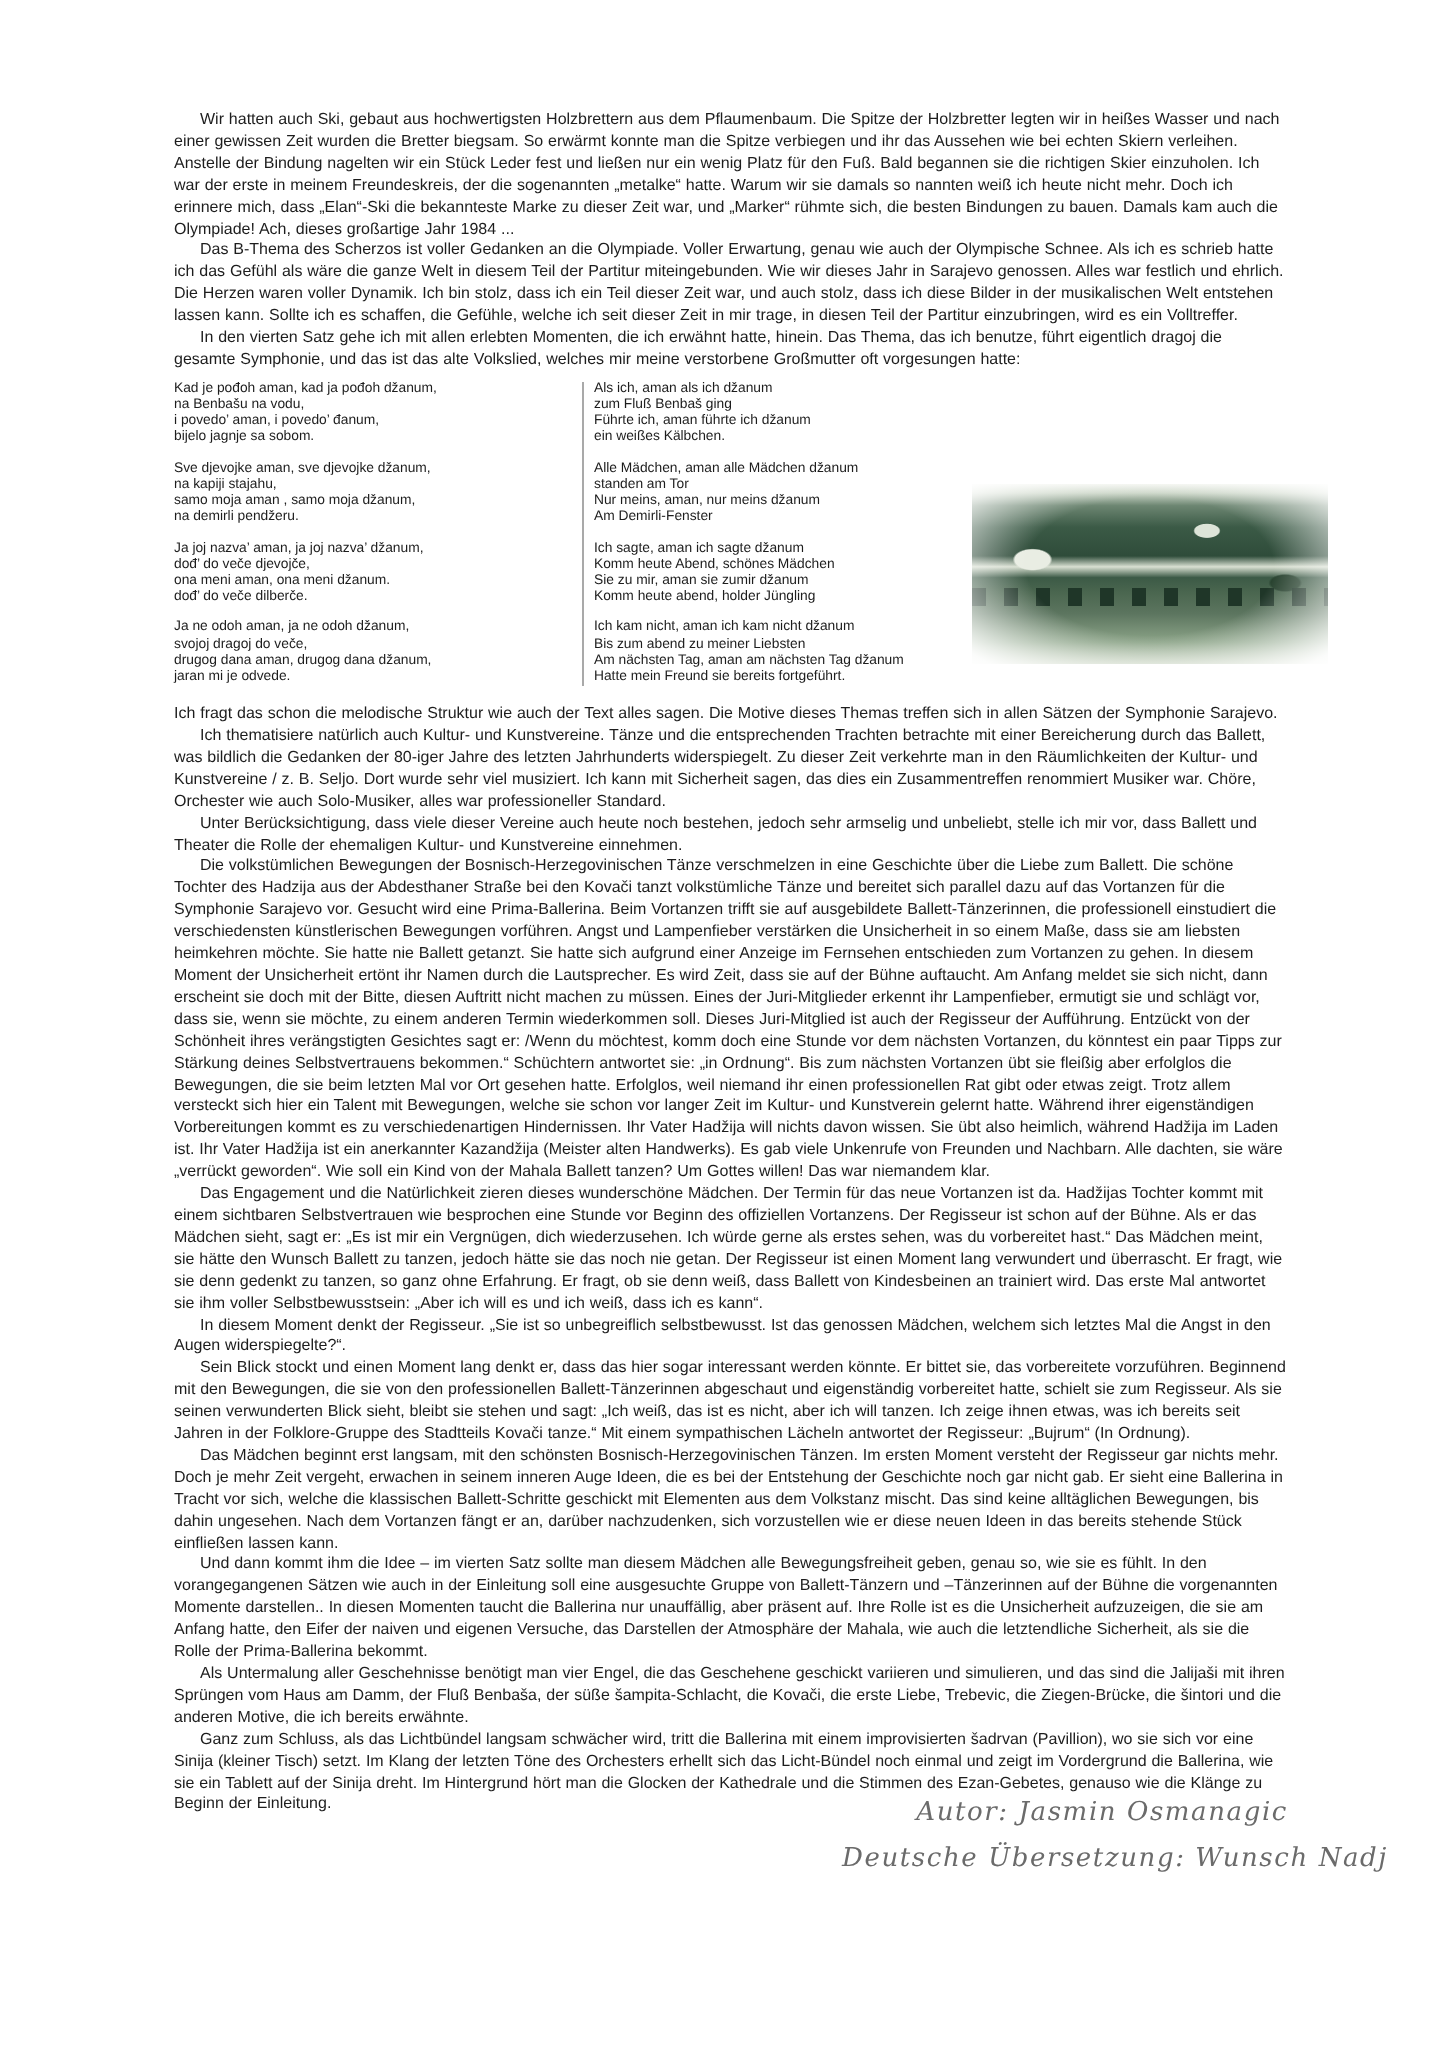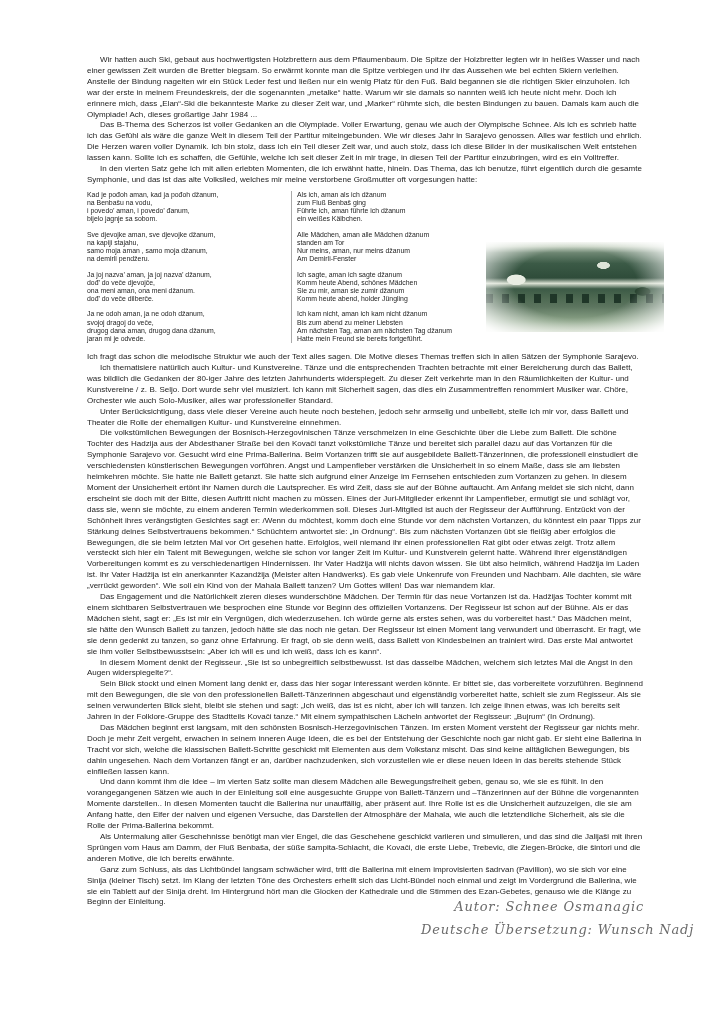--- a/index.html
+++ b/index.html
@@ -86,21 +86,21 @@
   .sig-author { margin-right:50px; }
 </style>
 </head>
 <body>
 
 <div class="page">
 
   <div class="content">
     <p class="body ind">Wir hatten auch Ski, gebaut aus hochwertigsten Holzbrettern aus dem Pflaumenbaum. Die Spitze der Holzbretter legten wir in heißes Wasser und nach einer gewissen Zeit wurden die Bretter biegsam. So erwärmt konnte man die Spitze  verbiegen und ihr das Aussehen wie bei echten Skiern verleihen. Anstelle der Bindung nagelten wir ein Stück Leder fest und ließen nur ein wenig Platz für den Fuß. Bald begannen sie die richtigen Skier einzuholen. Ich war der erste in meinem Freundeskreis, der die sogenannten „metalke“ hatte. Warum wir sie damals so nannten weiß ich heute nicht mehr. Doch ich erinnere mich, dass „Elan“-Ski die bekannteste Marke zu dieser Zeit war, und „Marker“ rühmte sich, die besten Bindungen zu bauen. Damals kam auch die Olympiade! Ach, dieses großartige Jahr 1984 ...</p>
     <p class="body ind">Das B-Thema des Scherzos ist voller Gedanken an die Olympiade. Voller Erwartung, genau wie auch der Olympische Schnee. Als ich es schrieb hatte ich das Gefühl als wäre die ganze Welt in diesem Teil der Partitur miteingebunden. Wie wir dieses Jahr in Sarajevo genossen. Alles war festlich und ehrlich. Die Herzen waren voller Dynamik. Ich bin stolz, dass ich ein Teil dieser Zeit war, und auch stolz, dass ich diese Bilder in der musikalischen Welt entstehen lassen kann. Sollte ich es schaffen, die Gefühle, welche ich seit dieser Zeit in mir trage, in diesen Teil der Partitur einzubringen, wird es ein Volltreffer.</p>
-    <p class="body ind">In den vierten Satz gehe ich mit allen erlebten Momenten, die ich erwähnt hatte, hinein. Das Thema, das ich benutze, führt eigentlich durch die gesamte Symphonie, und das ist das alte Volkslied, welches mir meine verstorbene Großmutter oft vorgesungen hatte:</p>
+    <p class="body ind">In den vierten Satz gehe ich mit allen erlebten Momenten, die ich erwähnt hatte, hinein. Das Thema, das ich benutze, führt eigentlich dragoj die gesamte Symphonie, und das ist das alte Volkslied, welches mir meine verstorbene Großmutter oft vorgesungen hatte:</p>
 
     <div class="song">
       <div class="song-col bosnian">
         <div class="stanza">Kad je pođoh aman, kad ja pođoh džanum,
 na Benbašu na vodu,
 i povedo’ aman, i povedo’ đanum,
 bijelo jagnje sa sobom.</div>
         <div class="stanza">Sve djevojke aman, sve djevojke džanum,
 na kapiji stajahu,
 samo moja aman , samo moja džanum,
@@ -132,31 +132,31 @@
 Am nächsten Tag, aman am nächsten Tag džanum
 Hatte mein Freund sie bereits fortgeführt.</div>
       </div>
     </div>
 
     <p class="body">Ich fragt das schon die melodische Struktur wie auch der Text alles sagen. Die Motive dieses Themas treffen sich in allen Sätzen der Symphonie Sarajevo.</p>
     <p class="body ind">Ich thematisiere natürlich auch Kultur- und Kunstvereine. Tänze und die entsprechenden Trachten betrachte mit einer Bereicherung durch das Ballett, was bildlich die Gedanken der 80-iger Jahre des letzten Jahrhunderts widerspiegelt. Zu dieser Zeit verkehrte man in den Räumlichkeiten der Kultur- und Kunstvereine / z. B. Seljo. Dort wurde sehr viel musiziert. Ich kann mit Sicherheit sagen, das dies ein Zusammentreffen renommiert Musiker war. Chöre, Orchester wie auch Solo-Musiker, alles war professioneller Standard.</p>
     <p class="body ind">Unter Berücksichtigung, dass viele dieser Vereine auch heute noch bestehen, jedoch sehr armselig und unbeliebt, stelle ich mir vor, dass Ballett und Theater die Rolle der ehemaligen Kultur- und Kunstvereine einnehmen.</p>
     <p class="body ind">Die volkstümlichen Bewegungen der Bosnisch-Herzegovinischen Tänze verschmelzen in eine Geschichte über die Liebe zum Ballett. Die schöne Tochter des Hadzija aus der Abdesthaner Straße bei den Kovači tanzt volkstümliche Tänze und bereitet sich parallel dazu auf das Vortanzen für die Symphonie Sarajevo vor. Gesucht wird eine Prima-Ballerina. Beim Vortanzen trifft sie auf ausgebildete Ballett-Tänzerinnen, die professionell einstudiert die verschiedensten künstlerischen Bewegungen vorführen. Angst und Lampenfieber verstärken die Unsicherheit in so einem Maße, dass sie am liebsten heimkehren möchte. Sie hatte nie Ballett getanzt. Sie hatte sich aufgrund einer Anzeige im Fernsehen entschieden zum Vortanzen zu gehen. In diesem Moment der Unsicherheit ertönt ihr Namen durch die Lautsprecher. Es wird Zeit, dass sie auf der Bühne auftaucht. Am Anfang meldet sie sich nicht, dann erscheint sie doch mit der Bitte, diesen Auftritt nicht machen zu müssen. Eines der Juri-Mitglieder erkennt ihr Lampenfieber, ermutigt sie und schlägt vor, dass sie, wenn sie möchte, zu einem anderen Termin wiederkommen soll. Dieses Juri-Mitglied ist auch der Regisseur der Aufführung. Entzückt von der Schönheit ihres verängstigten Gesichtes sagt er: /Wenn du möchtest, komm doch eine Stunde vor dem nächsten Vortanzen, du könntest ein paar Tipps zur Stärkung deines Selbstvertrauens bekommen.“ Schüchtern antwortet sie: „in Ordnung“. Bis zum nächsten Vortanzen übt sie fleißig aber erfolglos die Bewegungen, die sie beim letzten Mal vor Ort gesehen hatte. Erfolglos, weil niemand ihr einen professionellen Rat gibt oder etwas zeigt. Trotz allem versteckt sich hier ein Talent mit Bewegungen, welche sie schon vor langer Zeit im Kultur- und Kunstverein gelernt hatte. Während ihrer eigenständigen Vorbereitungen kommt es zu verschiedenartigen Hindernissen. Ihr Vater Hadžija will nichts davon wissen. Sie übt also heimlich, während Hadžija im Laden ist. Ihr Vater Hadžija ist ein anerkannter Kazandžija (Meister alten Handwerks). Es gab viele Unkenrufe von Freunden und Nachbarn. Alle dachten, sie wäre „verrückt geworden“. Wie soll ein Kind von der Mahala Ballett tanzen? Um Gottes willen! Das war niemandem klar.</p>
     <p class="body ind">Das Engagement und die Natürlichkeit zieren dieses wunderschöne Mädchen.  Der Termin für das neue Vortanzen ist da. Hadžijas Tochter kommt mit einem sichtbaren Selbstvertrauen wie besprochen eine Stunde vor Beginn des offiziellen Vortanzens. Der Regisseur ist schon auf der Bühne. Als er das Mädchen sieht, sagt er: „Es ist mir ein Vergnügen, dich wiederzusehen. Ich würde gerne als erstes sehen, was du vorbereitet hast.“ Das Mädchen meint, sie hätte den Wunsch Ballett zu tanzen, jedoch hätte sie das noch nie getan. Der Regisseur ist einen Moment lang verwundert und überrascht. Er fragt, wie sie denn gedenkt zu tanzen, so ganz ohne Erfahrung. Er fragt, ob sie denn weiß, dass Ballett von Kindesbeinen an trainiert wird. Das erste Mal antwortet sie ihm voller Selbstbewusstsein: „Aber ich will es und ich weiß, dass ich es kann“.</p>
-    <p class="body ind">In diesem Moment denkt der Regisseur. „Sie ist so unbegreiflich selbstbewusst. Ist das dasselbe Mädchen, welchem sich letztes Mal die Angst in den Augen widerspiegelte?“.</p>
+    <p class="body ind">In diesem Moment denkt der Regisseur. „Sie ist so unbegreiflich selbstbewusst. Ist das genossen Mädchen, welchem sich letztes Mal die Angst in den Augen widerspiegelte?“.</p>
     <p class="body ind">Sein Blick stockt und einen Moment lang denkt er, dass das hier sogar interessant werden könnte. Er bittet sie, das vorbereitete vorzuführen. Beginnend mit den Bewegungen, die sie von den professionellen Ballett-Tänzerinnen abgeschaut und eigenständig vorbereitet hatte, schielt sie zum Regisseur. Als sie seinen verwunderten Blick sieht, bleibt sie stehen und sagt: „Ich weiß, das ist es nicht, aber ich will tanzen. Ich zeige ihnen etwas, was ich bereits seit Jahren in der Folklore-Gruppe des Stadtteils Kovači tanze.“ Mit einem sympathischen Lächeln antwortet der Regisseur: „Bujrum“ (In Ordnung).</p>
     <p class="body ind">Das Mädchen beginnt erst langsam, mit den schönsten Bosnisch-Herzegovinischen Tänzen. Im ersten Moment versteht der Regisseur gar nichts mehr. Doch je mehr Zeit vergeht, erwachen in seinem inneren Auge Ideen, die es bei der Entstehung der Geschichte noch gar nicht gab. Er sieht eine Ballerina in Tracht vor sich, welche die klassischen Ballett-Schritte geschickt mit Elementen aus dem Volkstanz mischt. Das sind keine alltäglichen Bewegungen, bis dahin ungesehen. Nach dem Vortanzen fängt er an, darüber nachzudenken, sich vorzustellen wie er diese neuen Ideen in das bereits stehende Stück einfließen lassen kann.</p>
     <p class="body ind">Und dann kommt ihm die Idee – im vierten Satz sollte man diesem Mädchen alle Bewegungsfreiheit geben, genau so, wie sie es fühlt. In den vorangegangenen Sätzen wie auch in der Einleitung soll eine ausgesuchte Gruppe von Ballett-Tänzern und –Tänzerinnen auf der Bühne die vorgenannten Momente darstellen.. In diesen Momenten taucht die Ballerina nur unauffällig, aber präsent auf. Ihre Rolle ist es die Unsicherheit aufzuzeigen, die sie am Anfang hatte, den Eifer der naiven und eigenen Versuche, das Darstellen der Atmosphäre der Mahala, wie auch die letztendliche Sicherheit, als sie die Rolle der Prima-Ballerina bekommt.</p>
     <p class="body ind">Als Untermalung aller Geschehnisse benötigt man vier Engel, die das Geschehene geschickt variieren und simulieren, und das sind die Jalijaši mit ihren Sprüngen vom Haus am Damm, der Fluß Benbaša, der süße šampita-Schlacht, die Kovači, die erste Liebe, Trebevic, die Ziegen-Brücke, die šintori und die anderen Motive, die ich bereits erwähnte.</p>
     <p class="body ind">Ganz zum Schluss, als das Lichtbündel langsam schwächer wird, tritt die Ballerina mit einem improvisierten šadrvan (Pavillion), wo sie sich vor eine Sinija (kleiner Tisch) setzt. Im Klang der letzten Töne des Orchesters erhellt sich das Licht-Bündel noch einmal und zeigt im Vordergrund die Ballerina, wie sie ein Tablett auf der Sinija dreht. Im Hintergrund hört man die Glocken der Kathedrale und die Stimmen des Ezan-Gebetes, genauso wie die Klänge zu Beginn der Einleitung.</p>
   </div>
 
   <div class="photo">
     <div class="img"></div>
     <div class="vignette"></div>
   </div>
 
   <div class="signatures">
-    <div class="sig-author">Autor: Schnee Osmanagic</div>
+    <div class="sig-author">Autor: Jasmin Osmanagic</div>
     <div class="sig-translator">Deutsche Übersetzung: Wunsch Nadj</div>
   </div>
 
 </div>
 
 </body></html>

